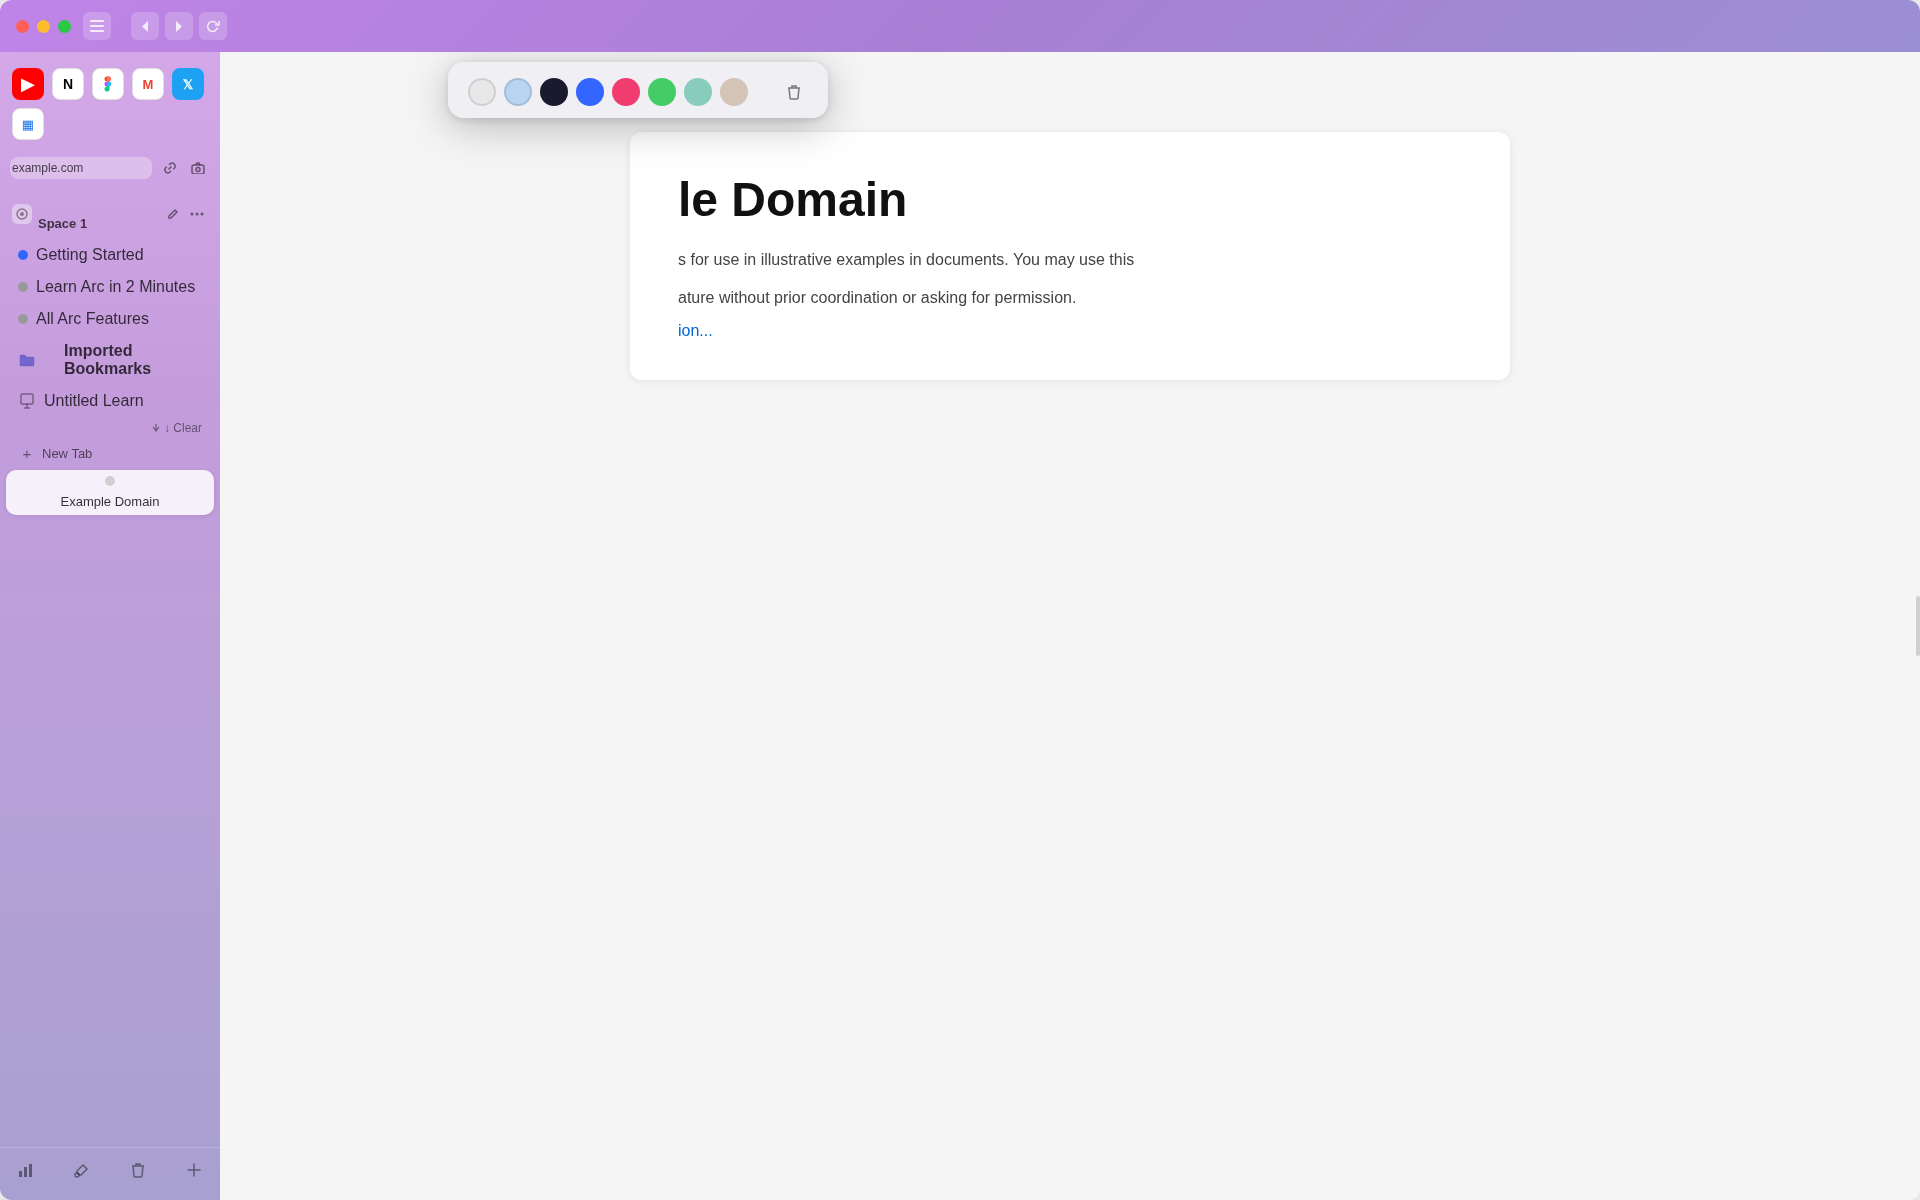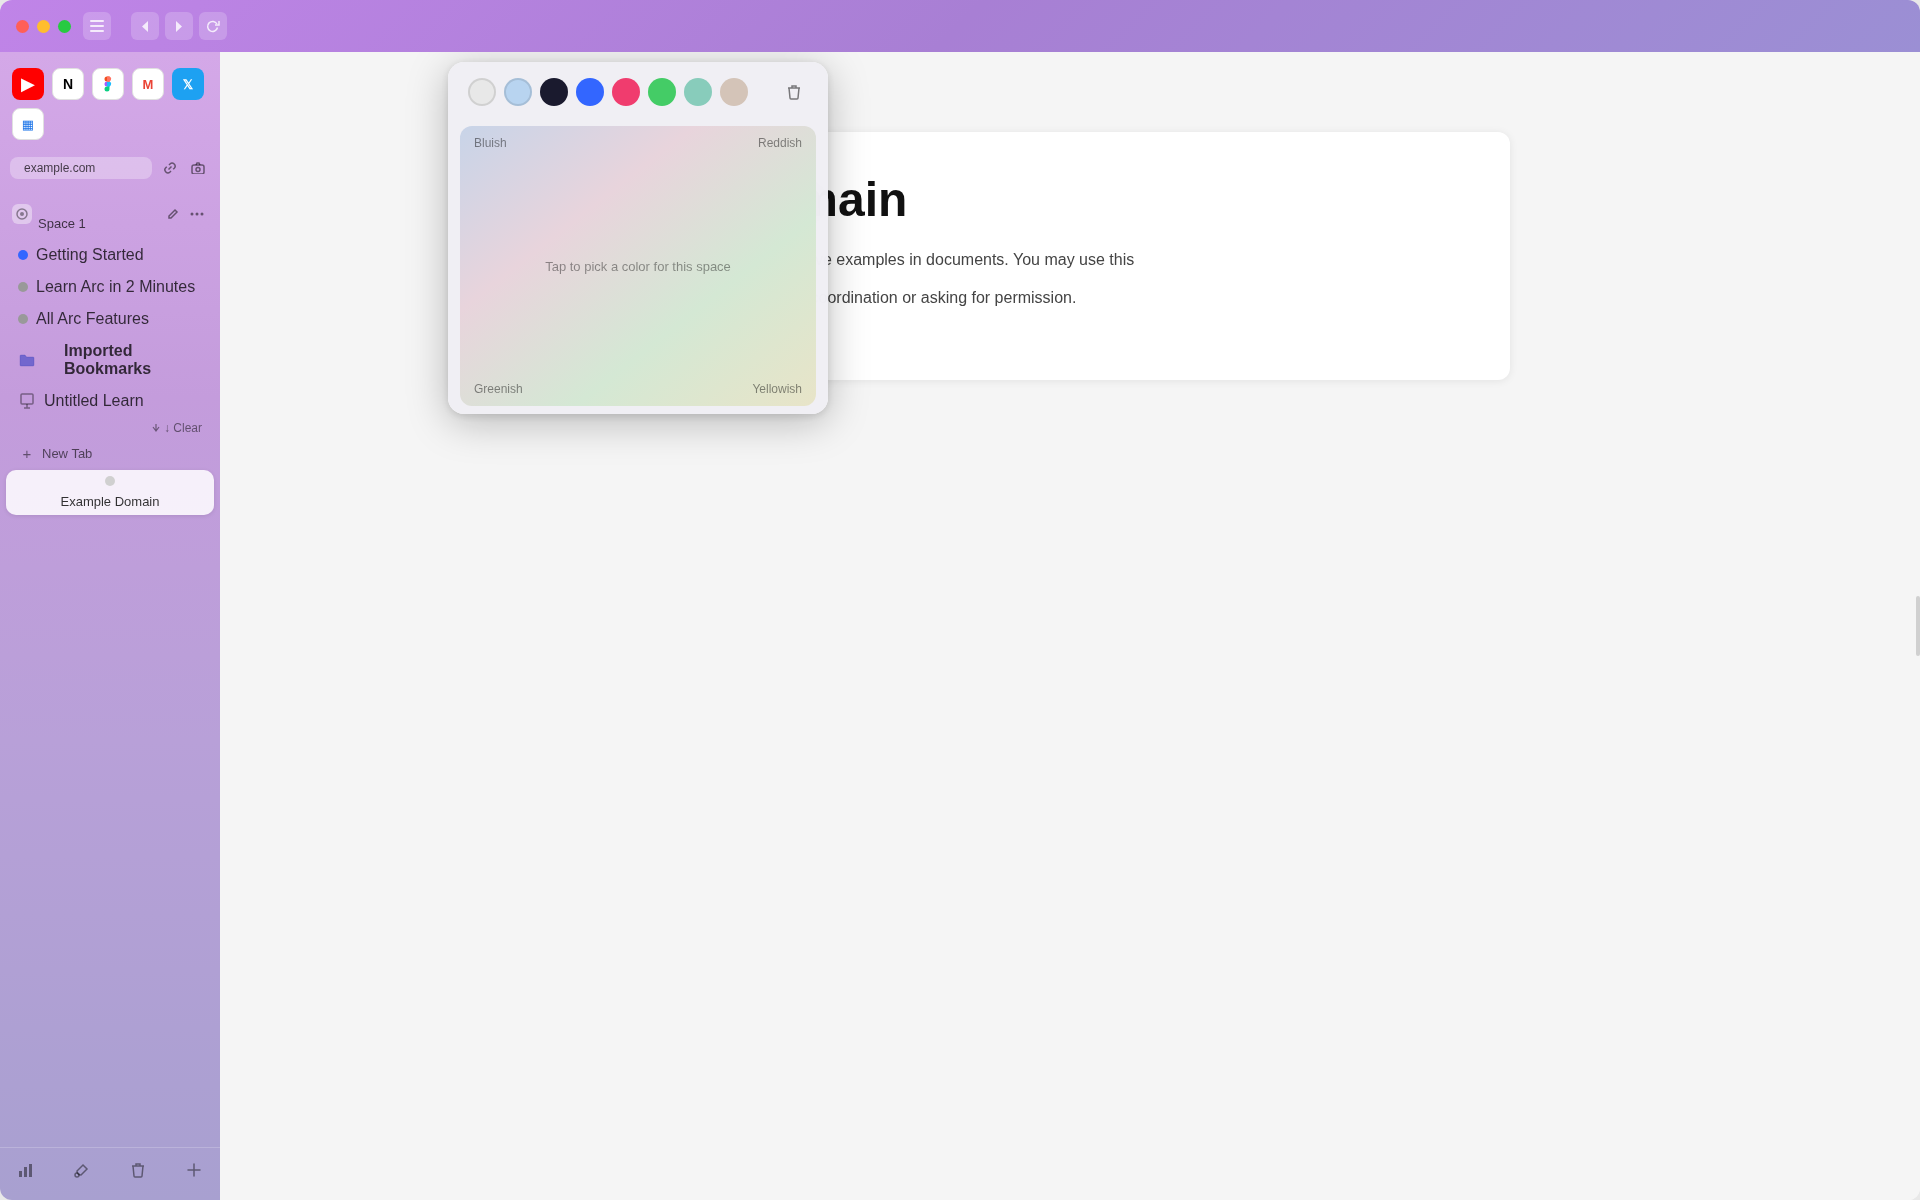--- a/index.html
+++ b/index.html
@@ -134,21 +134,21 @@
       align-items: center;
       padding: 4px 10px;
       gap: 6px;
       margin-bottom: 8px;
     }
 
     .url-bar {
       flex: 1;
       background: rgba(255,255,255,0.3);
       border-radius: 8px;
-      padding: 4px 14px;
+      padding: 4px 2px;
       font-size: 12px;
       color: rgba(0,0,0,0.7);
       border: none;
       cursor: pointer;
       display: flex;
       align-items: center;
       gap: 4px;
     }
 
     .url-actions {
@@ -186,21 +186,21 @@
       background: rgba(255,255,255,0.4);
       display: flex;
       align-items: center;
       justify-content: center;
       font-size: 11px;
     }
 
     .space-name {
       flex: 1;
       font-size: 13px;
-      font-weight: 400;
+      font-weight: 700;
       color: rgba(0,0,0,0.7);
       margin-top: 20px;
     }
 
     .space-actions {
       display: flex;
       gap: 2px;
     }
 
     .space-action-btn {
@@ -759,28 +759,19 @@
               <button class="swatch teal" title="Teal"></button>
               <button class="swatch beige" title="Beige"></button>
             </div>
             <button class="trash-btn">
               <svg width="14" height="16" viewBox="0 0 14 16" fill="none">
                 <path d="M1 4h12M5 4V2h4v2M2 4l1 10a1 1 0 0 0 1 1h6a1 1 0 0 0 1-1l1-10" stroke="rgba(0,0,0,0.5)" stroke-width="1.5"></path>
               </svg>
             </button>
           </div>
 
-          <div class="color-picker-grid">
-
-            <span class="color-grid-label top-left">Bluish</span>
-            <span class="color-grid-label top-right">Reddish</span>
-            <span class="color-grid-label bottom-left">Greenish</span>
-            <span class="color-grid-label bottom-right">Yellowish</span>
-
-            <div class="color-picker-center-text">Tap to pick a color for this space</div>
-          </div>
 
         </div>
       </div>
 
     </div>
   </div>
 </div>
 
 </body></html>

